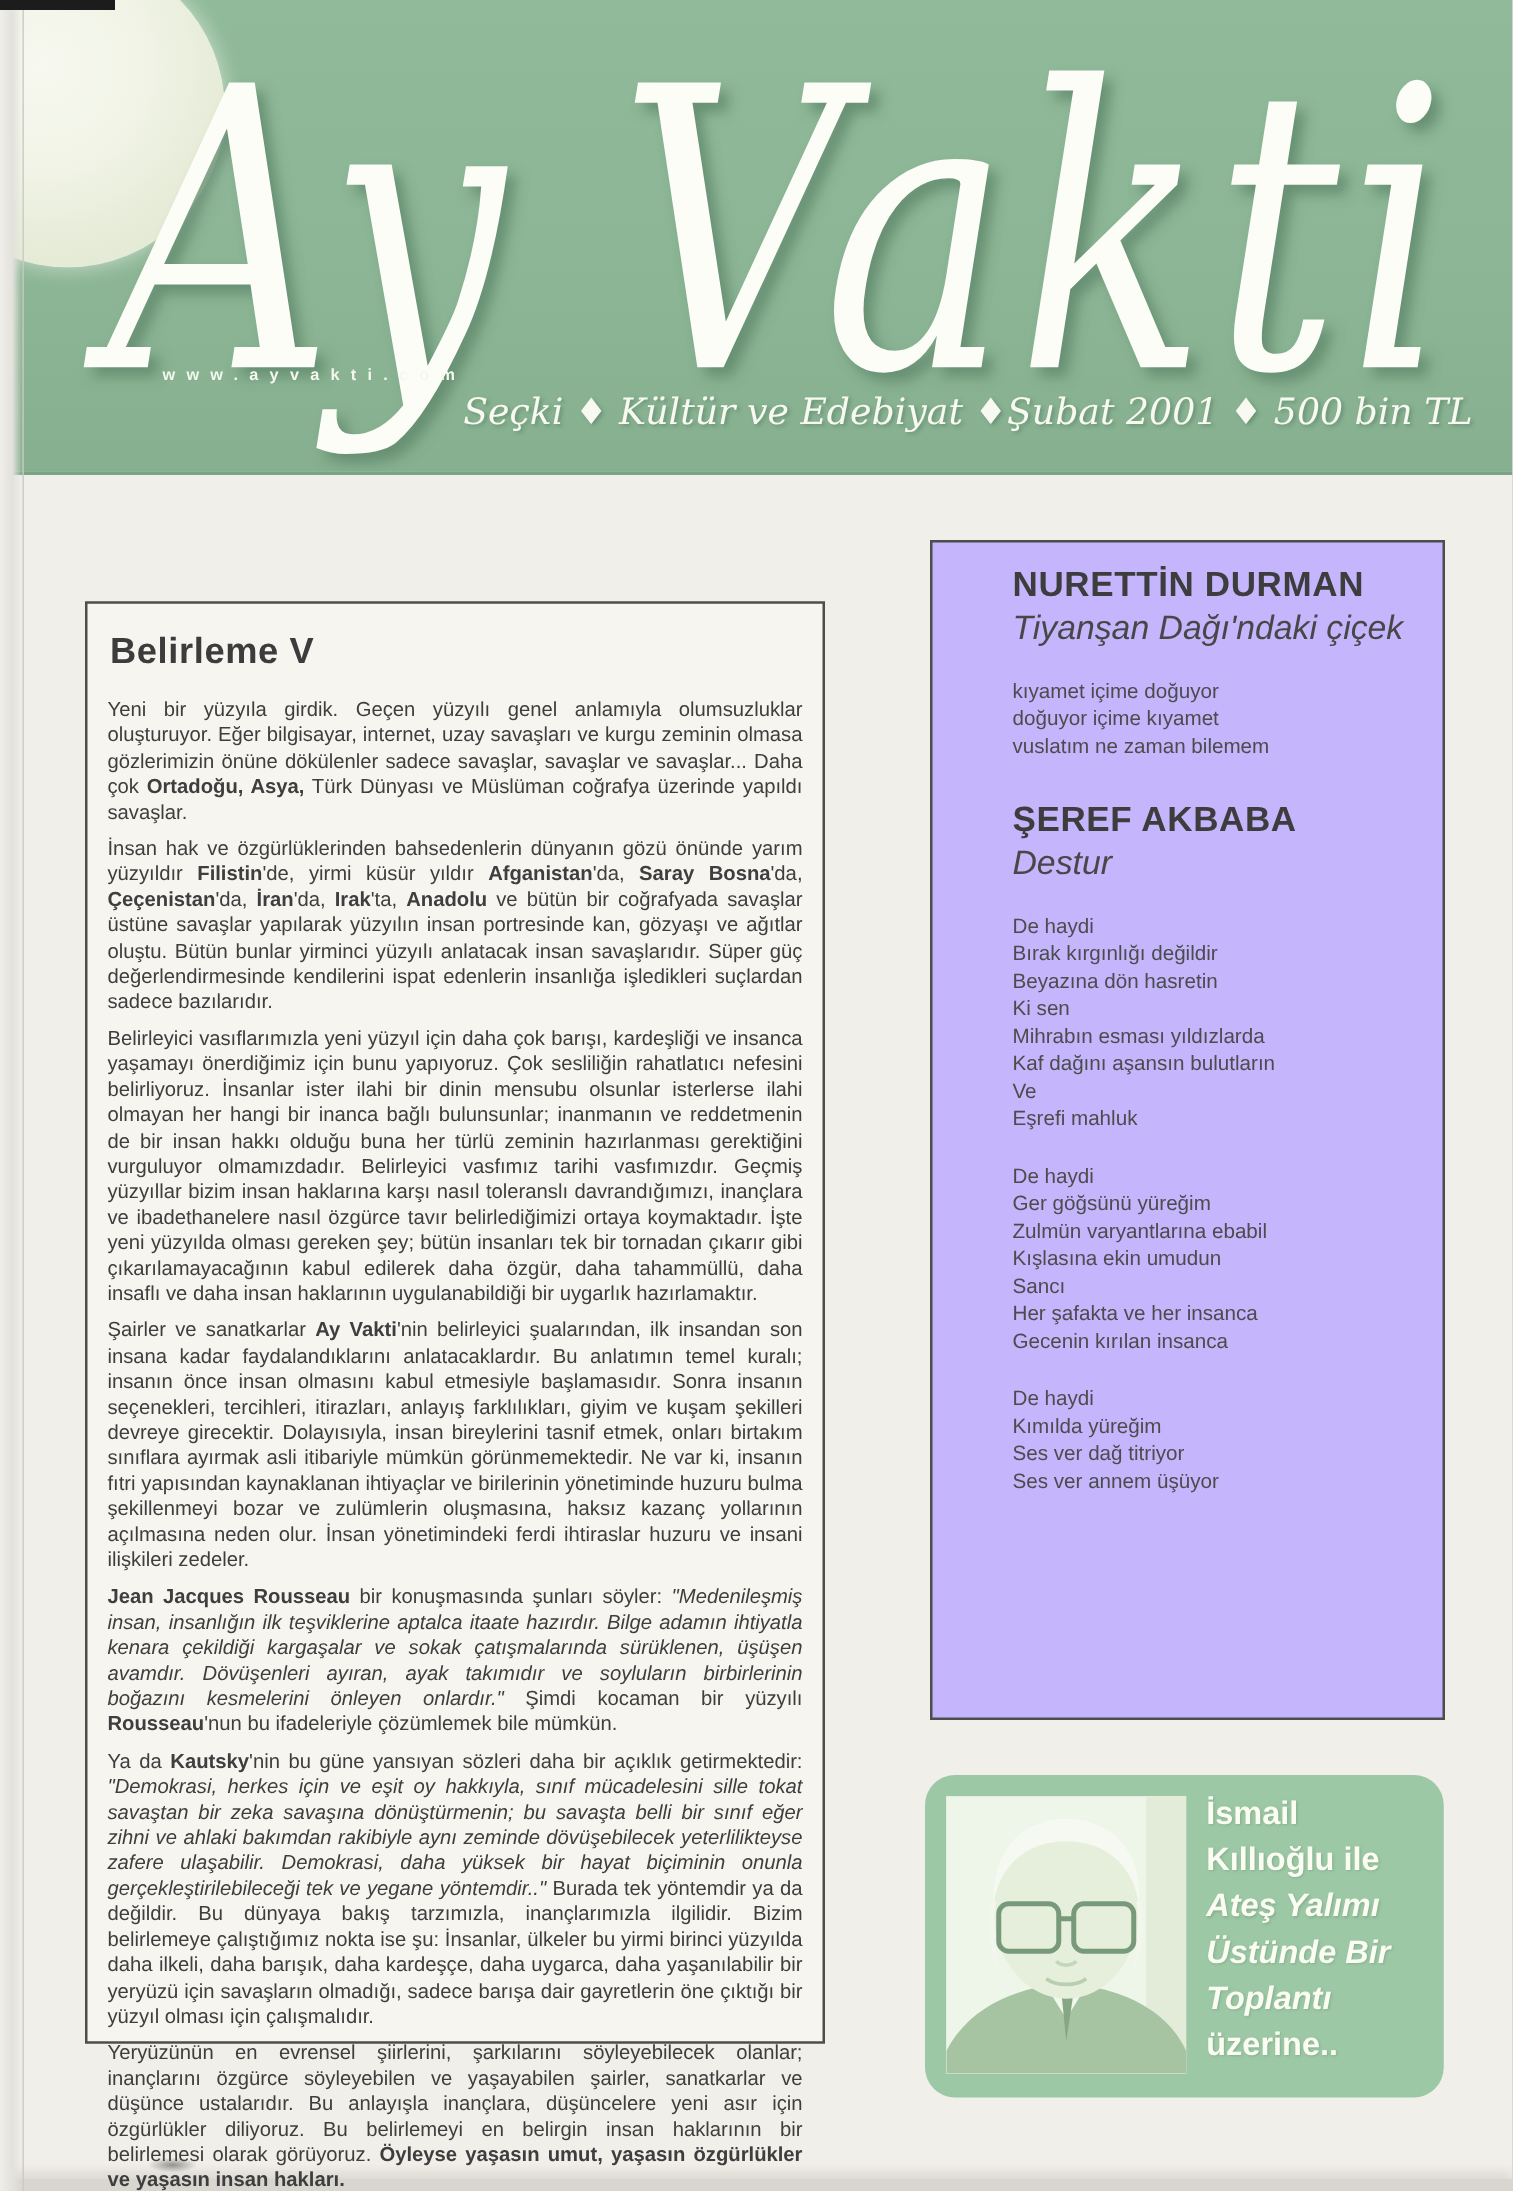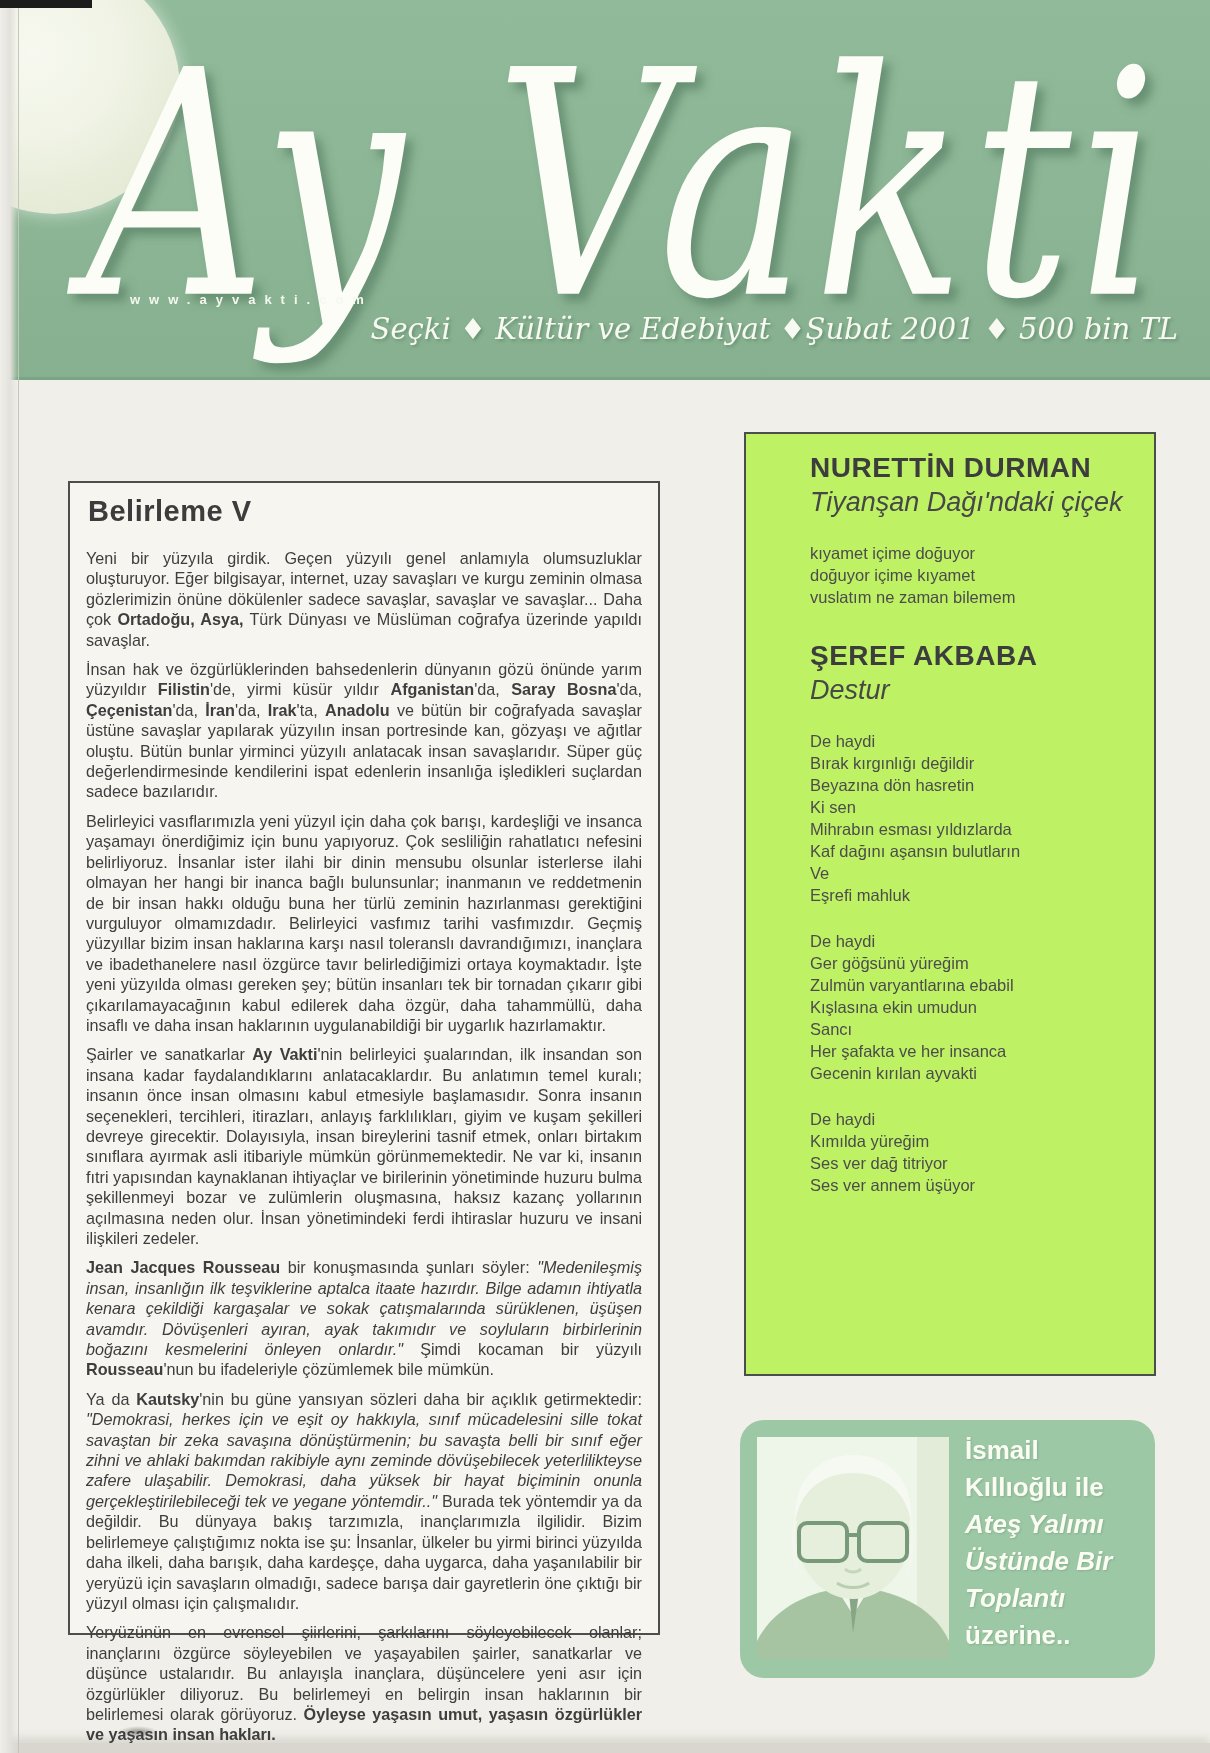--- a/index.html
+++ b/index.html
@@ -26,30 +26,30 @@
          background:linear-gradient(90deg,#efeee9 0%,#e3e1db 55%,rgba(220,218,210,0) 100%);
          border-right:1px solid rgba(120,120,115,.35);z-index:5;}
   .corner-mark{position:absolute;left:0;top:0;width:92px;height:8px;background:#1c1c1c;z-index:6;}
   .bottom-band{position:absolute;left:0;bottom:0;width:1210px;height:10px;background:#d8d6cf;
                box-shadow:0 -4px 10px rgba(160,158,150,.35);}
   .smudge{position:absolute;left:118px;top:1726px;width:40px;height:12px;border-radius:50%;
           background:radial-gradient(ellipse,rgba(70,70,68,.55),rgba(70,70,68,0) 70%);}
   .scratch{position:absolute;width:2px;height:46px;background:rgba(110,115,108,.4);transform:rotate(38deg);}
   
   .article-box{position:absolute;left:68px;top:481px;width:592px;height:1154px;box-sizing:border-box;
-               border:2px solid #4d4d4d;background:#f6f5f0;padding:12px 16px 10px 16px;}
+               border:2px solid #4d4d4d;background:#f6f5f0;padding:22px 16px 10px 16px;}
   .article-box h1{margin:0 0 20px 2px;font-size:29px;font-weight:bold;color:#3c3c3c;letter-spacing:.5px;}
   .article-box p{margin:0 0 9px 0;font-size:16.2px;line-height:20.4px;color:#3e3e3e;text-align:justify;}
   .article-box p .b{font-weight:bold;}
   .article-box p .i{font-style:italic;}
   .signature{margin-top:6px;text-align:right;font-weight:bold;font-size:16.5px;color:#3e3e3e;
              padding-right:6px;}
   
   .poems-box{position:absolute;left:744px;top:432px;width:412px;height:944px;box-sizing:border-box;
-             border:2px solid #4d4d4d;background:#bef264;padding:18px 14px 0 64px;overflow:hidden;}
+             border:2px solid #4d4d4d;background:#c4b5fd;padding:18px 14px 0 64px;overflow:hidden;}
   .poem + .poem{margin-top:32px;}
   .poem-author{font-size:28px;font-weight:bold;color:#3d3d3d;letter-spacing:.5px;}
   .poem-title{font-size:27px;font-style:italic;color:#474747;margin-top:3px;}
   .stanza{margin-top:24px;}
   .poem-line{font-size:16.5px;line-height:22px;color:#4c4c4c;}
   
   .promo-box{position:absolute;left:740px;top:1420px;width:415px;height:258px;background:#9dc8a5;border-radius:24px;}
   .photo{position:absolute;left:17px;top:17px;width:192px;height:222px;background:#eef5e9;overflow:hidden;}
   .promo-text{position:absolute;left:225px;top:12px;}
   .promo-line{font-size:26px;line-height:37px;font-weight:bold;color:#fbfdf3;
@@ -113,21 +113,21 @@
             <div class="poem-line">Ve</div>
             <div class="poem-line">Eşrefi mahluk</div>
           </div>
           <div class="stanza">
             <div class="poem-line">De haydi</div>
             <div class="poem-line">Ger göğsünü yüreğim</div>
             <div class="poem-line">Zulmün varyantlarına ebabil</div>
             <div class="poem-line">Kışlasına ekin umudun</div>
             <div class="poem-line">Sancı</div>
             <div class="poem-line">Her şafakta ve her insanca</div>
-            <div class="poem-line">Gecenin kırılan ayvakti</div>
+            <div class="poem-line">Gecenin kırılan insanca</div>
           </div>
           <div class="stanza">
             <div class="poem-line">De haydi</div>
             <div class="poem-line">Kımılda yüreğim</div>
             <div class="poem-line">Ses ver dağ titriyor</div>
             <div class="poem-line">Ses ver annem üşüyor</div>
           </div>
         </div>
       </div>
   </section>

